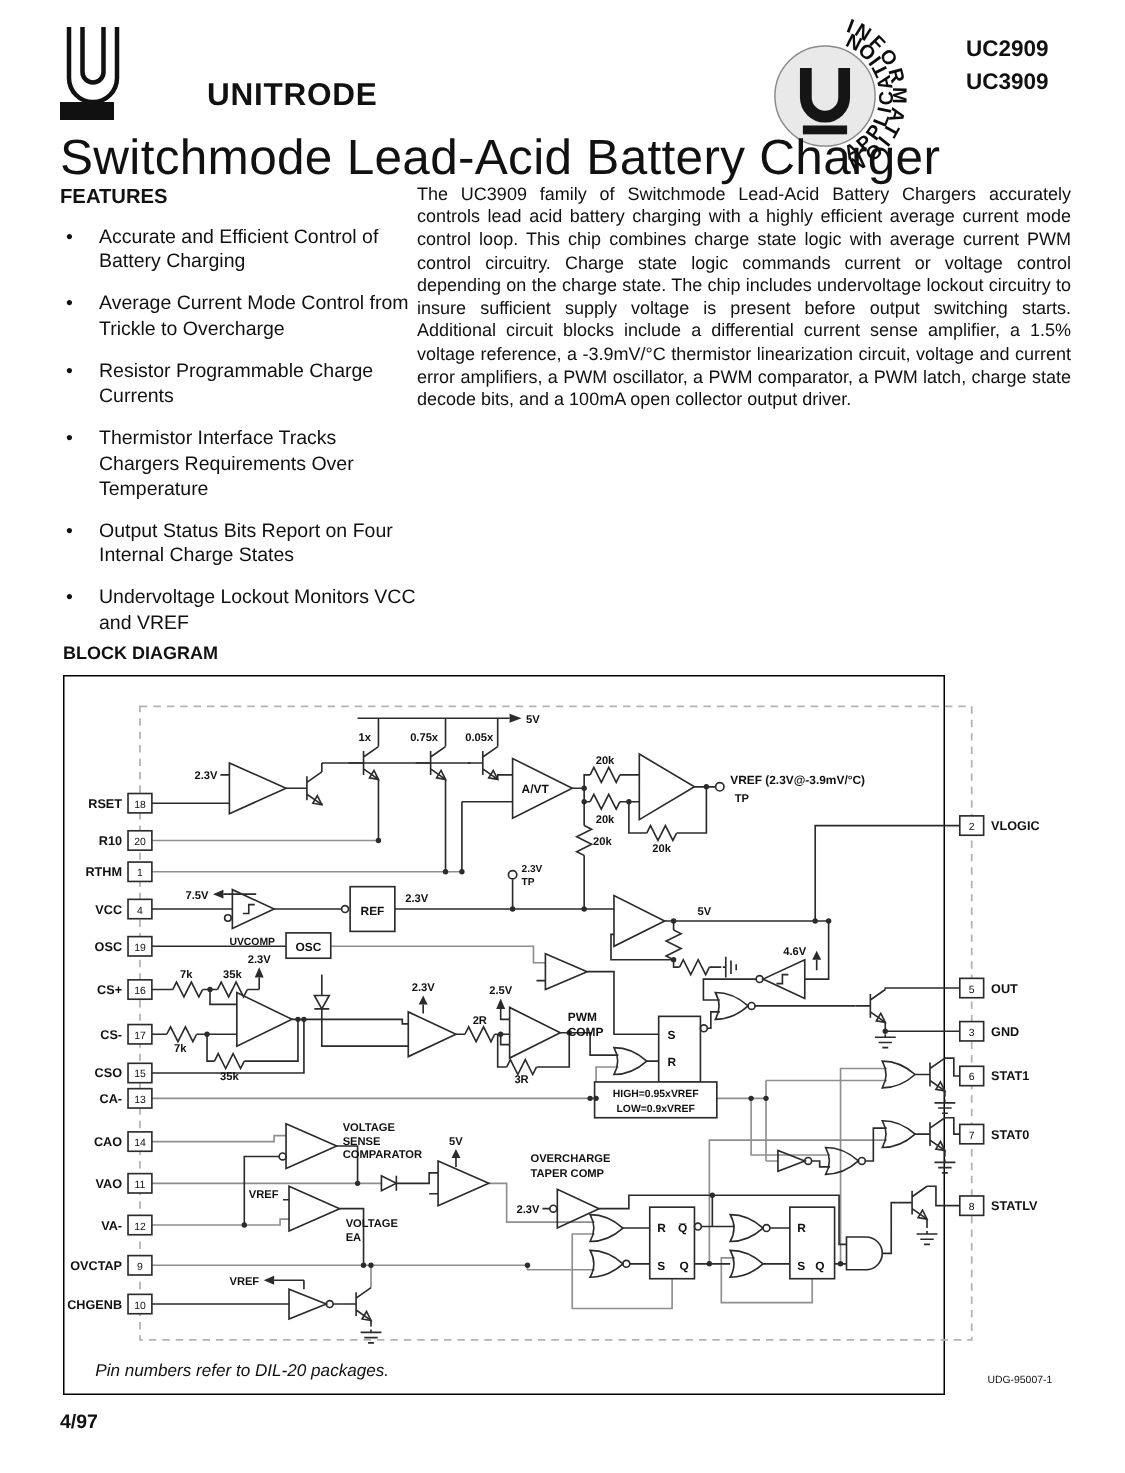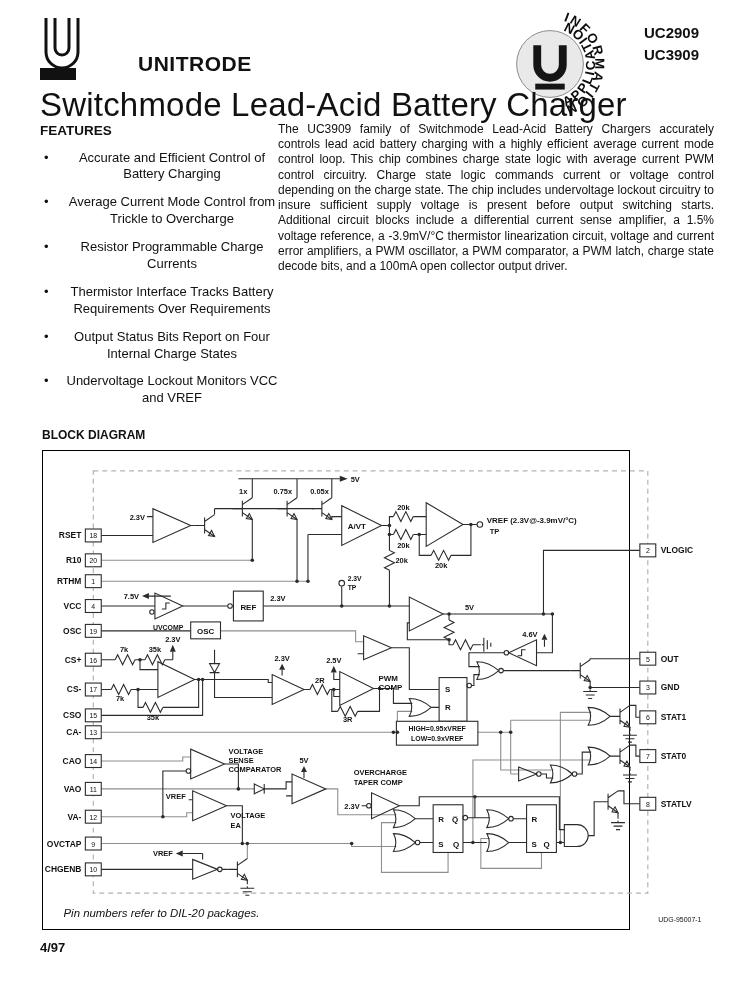--- a/index.html
+++ b/index.html
@@ -5,21 +5,21 @@
   html,body{margin:0;padding:0;background:#fff;}
   .page{position:relative;width:750px;height:982px;background:#fff;overflow:hidden;
         font-family:"Liberation Sans",sans-serif;color:#111;}
   .abs{position:absolute;}
   .brand-text{font-size:21px;font-weight:bold;letter-spacing:.5px;}
   .part-numbers{font-size:15px;font-weight:bold;line-height:22px;text-align:center;}
   .doc-title{font-size:33px;font-weight:400;letter-spacing:.2px;}
   .col-head{font-size:13.5px;font-weight:bold;margin-bottom:10px;}
   .features{width:238px;font-size:13px;line-height:1.3;}
   .features ul{list-style:none;margin:0;padding:0;}
-  .features li{position:relative;padding-left:26px;margin-bottom:11px;text-align:center;}
+  .features li{position:relative;padding-left:26px;margin-bottom:11px;}
   .features li::before{content:"•";position:absolute;left:4px;top:0;}
   .descr{width:436px;font-size:12px;line-height:1.27;text-align:justify;}
   .diag-head{font-size:12px;font-weight:bold;}
   .diag-box{position:absolute;left:42px;top:450px;width:588px;height:480px;border:1.5px solid #000;box-sizing:border-box;}
   .footer{font-size:13px;font-weight:bold;}
   svg{display:block;}
   svg text{fill:#111;font-family:"Liberation Sans",sans-serif;}
   .k{stroke:#2b2b2b;fill:none;stroke-width:1.1;}
   .g{stroke:#8e8e8e;fill:none;stroke-width:1.1;}
   .box{stroke:#2b2b2b;fill:#fff;stroke-width:1.1;}
@@ -66,21 +66,21 @@
   </svg>
 
   <div class="abs doc-title" style="left:40px;top:86px;">Switchmode Lead-Acid Battery Charger</div>
 
   <div class="abs features" style="left:40px;top:122px;">
     <div class="col-head">FEATURES</div>
     <ul>
       <li>Accurate and Efficient Control of Battery Charging</li>
       <li>Average Current Mode Control from Trickle to Overcharge</li>
       <li>Resistor Programmable Charge Currents</li>
-      <li>Thermistor Interface Tracks Battery Requirements Over Requirements</li>
+      <li>Thermistor Interface Tracks Chargers Requirements Over Temperature</li>
       <li>Output Status Bits Report on Four Internal Charge States</li>
       <li>Undervoltage Lockout Monitors VCC and VREF</li>
     </ul>
   </div>
 
   <div class="abs" style="left:278px;top:122px;">
     <div class="descr">The UC3909 family of Switchmode Lead-Acid Battery Chargers accurately controls lead acid battery charging with a highly efficient average current mode control loop. This chip combines charge state logic with average current PWM control circuitry. Charge state logic commands current or voltage control depending on the charge state.  The chip includes undervoltage lockout circuitry to insure sufficient supply voltage is present before output switching starts. Additional circuit blocks include a differential current sense amplifier, a 1.5% voltage reference, a -3.9mV/°C thermistor linearization circuit, voltage and current error amplifiers, a PWM oscillator, a PWM comparator, a PWM latch, charge state decode bits, and a 100mA open collector output driver.</div>
   </div>
 
   <div class="abs diag-head" style="left:42px;top:428px;">BLOCK DIAGRAM</div>

